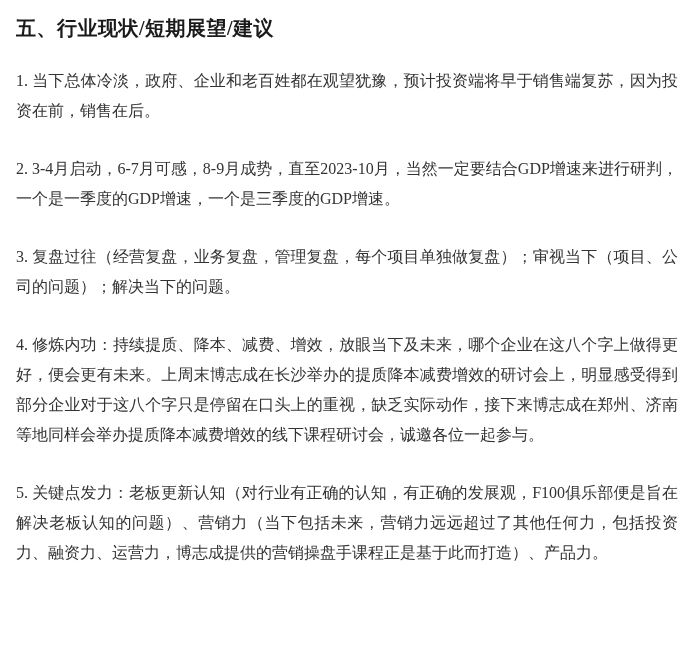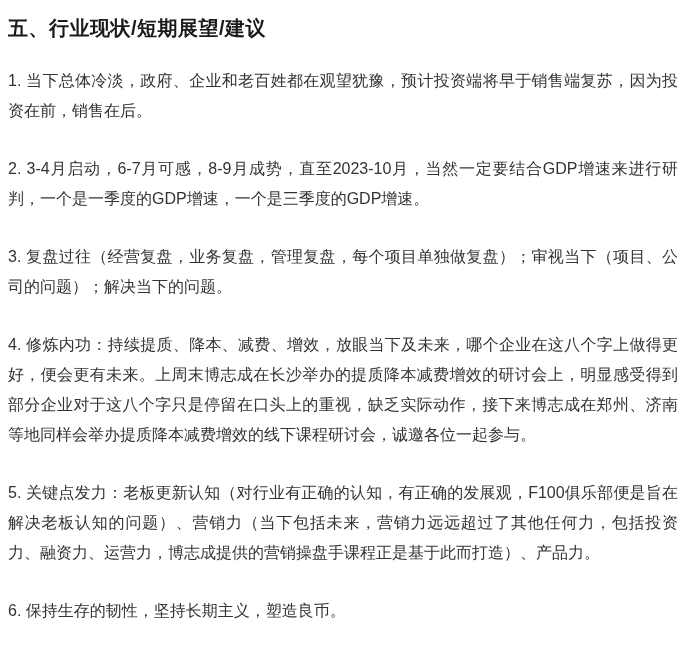--- a/index.html
+++ b/index.html
@@ -10,22 +10,23 @@
   body {
     width: 686px;
     height: 648px;
     overflow: hidden;
     font-family: "Liberation Sans", "DejaVu Sans", sans-serif;
   }
   .doc {
     box-sizing: border-box;
     width: 686px;
     height: 644px;
-    padding: 10px 8px 0 8px;
+    padding: 10px 8px 0 16px;
     background: #ffffff;
+    font-family: Liberation Serif, serif;
   }
   .doc h1 {
     margin: 4px 0 24px 0;
     font-size: 20px;
     line-height: 28px;
     font-weight: 700;
     color: #1a1a1a;
     letter-spacing: 0.5px;
   }
   .doc p {
@@ -46,14 +47,13 @@
   <p>1. 当下总体冷淡，政府、企业和老百姓都在观望犹豫，预计投资端将早于销售端复苏，因为投资在前，销售在后。</p>
 
   <p>2. 3-4月启动，6-7月可感，8-9月成势，直至2023-10月，当然一定要结合GDP增速来进行研判，一个是一季度的GDP增速，一个是三季度的GDP增速。</p>
 
   <p>3. 复盘过往（经营复盘，业务复盘，管理复盘，每个项目单独做复盘）；审视当下（项目、公司的问题）；解决当下的问题。</p>
 
   <p>4. 修炼内功：持续提质、降本、减费、增效，放眼当下及未来，哪个企业在这八个字上做得更好，便会更有未来。上周末博志成在长沙举办的提质降本减费增效的研讨会上，明显感受得到部分企业对于这八个字只是停留在口头上的重视，缺乏实际动作，接下来博志成在郑州、济南等地同样会举办提质降本减费增效的线下课程研讨会，诚邀各位一起参与。</p>
 
   <p>5. 关键点发力：老板更新认知（对行业有正确的认知，有正确的发展观，F100俱乐部便是旨在解决老板认知的问题）、营销力（当下包括未来，营销力远远超过了其他任何力，包括投资力、融资力、运营力，博志成提供的营销操盘手课程正是基于此而打造）、产品力。</p>
 
-  <p>6. 保持生存的韧性，坚持长期主义，塑造良币。</p>
 </main>
 
 </body></html>

